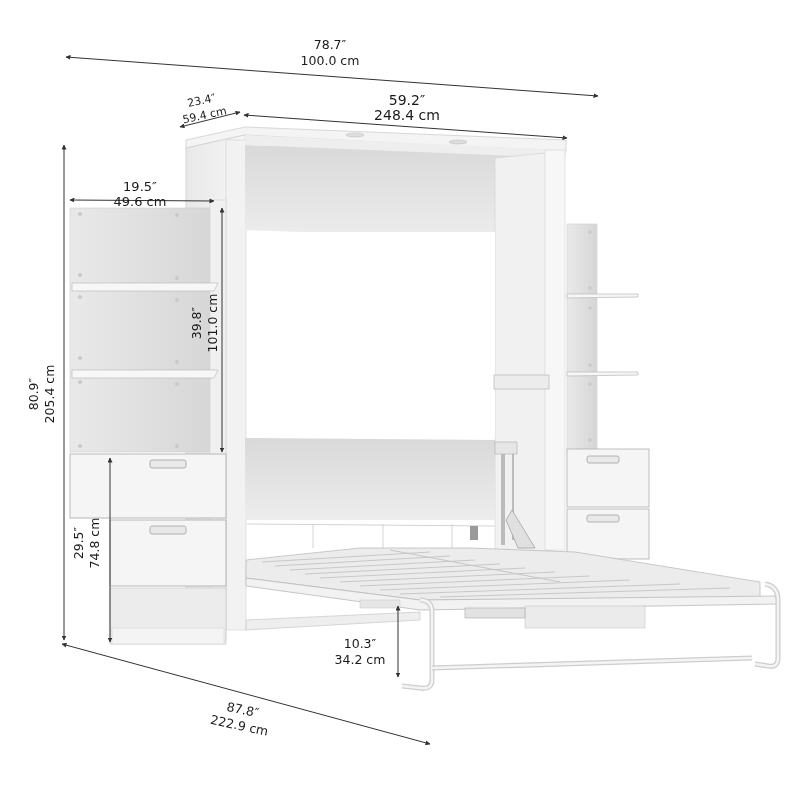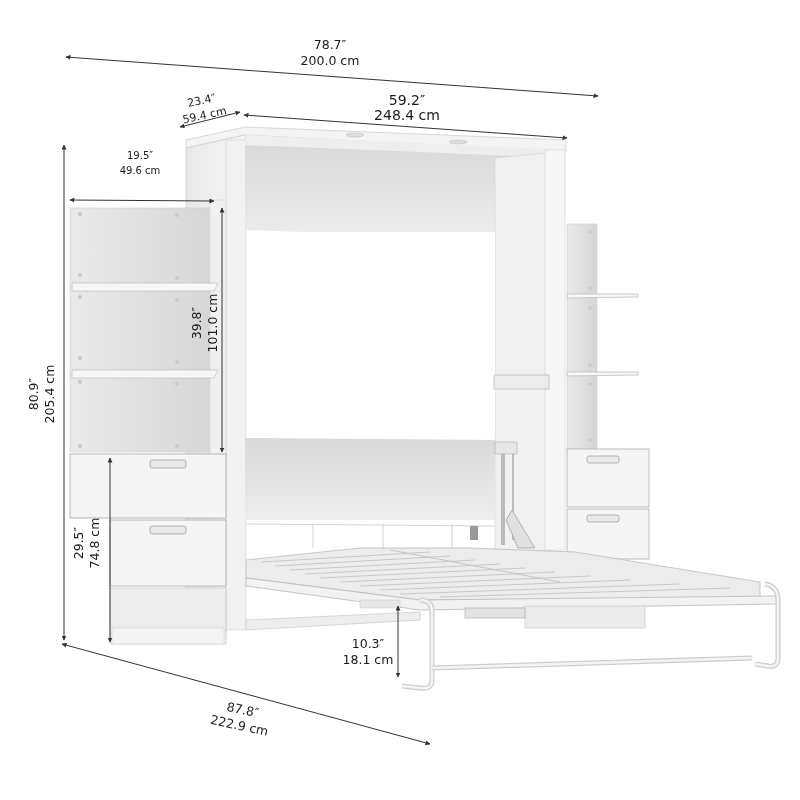--- a/index.html
+++ b/index.html
@@ -169,55 +169,55 @@
 
     <line x1="398" y1="606" x2="398" y2="677" marker-start="url(#arr)" marker-end="url(#arr)"></line>
 
     <line x1="62" y1="644" x2="430" y2="744" marker-start="url(#arr)" marker-end="url(#arr)"></line>
   </g>
 </svg>
 
   
   <div class="lbl" style="left:285px; top:37px; width:90px;">
     <span>78.7″</span>
-    <span>200.0 cm</span>
+    <span>100.0 cm</span>
   </div>
 
   <div class="lbl rot" style="left:168px; top:93px; width:70px; font-size:11px; line-height:15px; transform:rotate(-12deg);">
     <span>23.4″</span>
     <span>59.4 cm</span>
   </div>
 
   <div class="lbl" style="left:362px; top:93px; width:90px; font-size:14px; line-height:15px;">
     <span>59.2″</span>
     <span>248.4 cm</span>
   </div>
 
-  <div class="lbl" style="left:100px; top:148px; width:80px; font-size:10px; line-height:15px;">
+  <div class="lbl" style="left:100px; top:179px; width:80px; font-size:13px; line-height:15px;">
     <span>19.5″</span>
     <span>49.6 cm</span>
   </div>
 
   <div class="lbl rot" style="left:-3px; top:378px; width:90px; transform:rotate(-90deg);">
     <span>80.9″</span>
     <span>205.4 cm</span>
   </div>
 
   <div class="lbl rot" style="left:160px; top:307px; width:90px; transform:rotate(-90deg);">
     <span>39.8″</span>
     <span>101.0 cm</span>
   </div>
 
   <div class="lbl rot" style="left:42px; top:527px; width:90px; transform:rotate(-90deg);">
     <span>29.5″</span>
     <span>74.8 cm</span>
   </div>
 
-  <div class="lbl" style="left:328px; top:636px; width:80px;">
+  <div class="lbl" style="left:320px; top:636px; width:80px;">
     <span>10.3″</span>
-    <span>18.1 cm</span>
+    <span>34.2 cm</span>
   </div>
 
   <div class="lbl rot" style="left:196px; top:702px; width:90px; transform:rotate(12deg);">
     <span>87.8″</span>
     <span>222.9 cm</span>
   </div>
 </div>
 
 </body></html>

